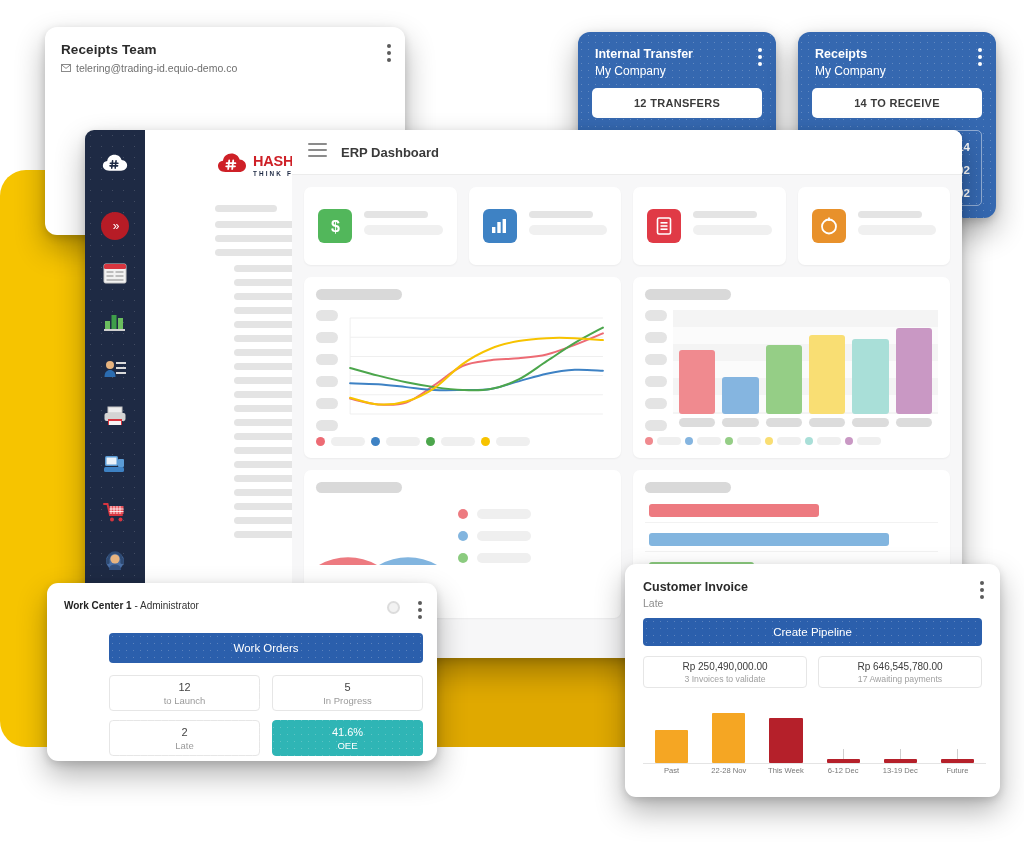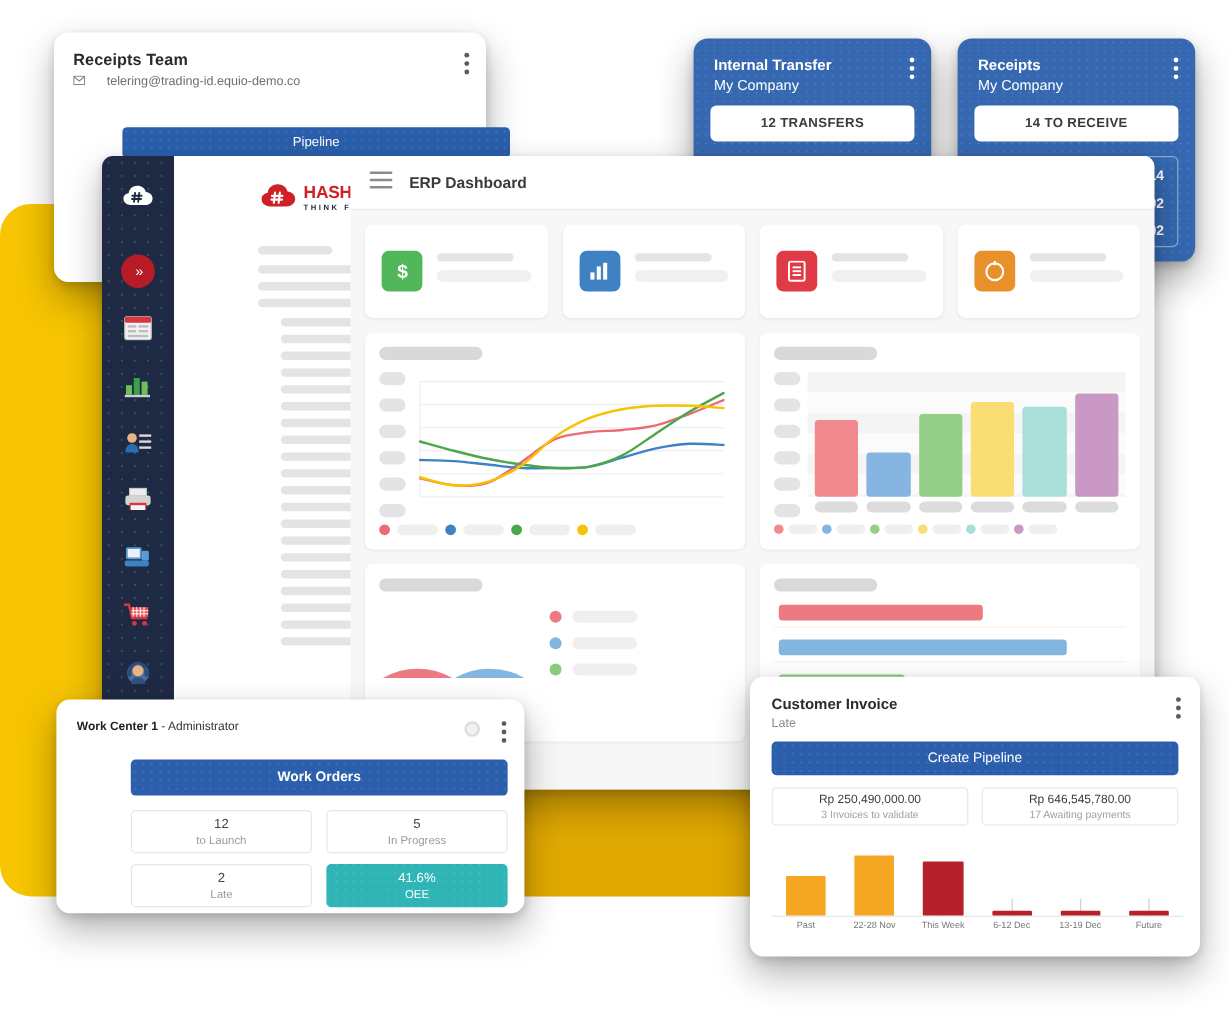--- a/index.html
+++ b/index.html
@@ -22,21 +22,21 @@
   .card { position:absolute; background:#fff; border-radius:14px;
           box-shadow:0 14px 30px rgba(0,0,0,.30), 0 3px 8px rgba(0,0,0,.14); }
 
   .kebab { position:absolute; width:4px; display:flex; flex-direction:column; gap:3px; }
   .kebab i { display:block; width:4px; height:4px; border-radius:50%; background:#5b5b5b; }
   .kebab.white i { background:#ffffff; }
 
   
   #jakarta { left:45px; top:27px; width:360px; height:208px; border-radius:12px; }
   #jakarta .ttl { position:absolute; left:16px; top:15px; font-size:13.5px; font-weight:bold; color:#2b2b2b; letter-spacing:.1px;}
-  #jakarta .mail { position:absolute; left:16px; top:35px; font-size:10.5px; color:#6f6f6f; display:flex; align-items:center; gap:18px;}
+  #jakarta .mail { position:absolute; left:16px; top:35px; font-size:10.5px; color:#6f6f6f; display:flex; align-items:center; gap:5px;}
   #jakarta .mail svg { flex:0 0 auto; }
   #jakarta .pipeline { position:absolute; left:57px; top:79px; width:323px; height:26px;
         background:#2B5FAC; color:#fff; border-radius:4px; font-size:11px; display:flex;
         align-items:center; justify-content:center; }
   #jakarta .chips { position:absolute; left:57px; top:117px; display:flex; gap:14px; }
   #jakarta .chip { width:100px; height:26px; border:1px solid #e2e2e2; border-radius:4px;
         font-size:10px; color:#555; display:flex; align-items:center; justify-content:center; }
   #jakarta .lines { position:absolute; left:58px; top:155px; font-size:10.5px; color:#4b4b4b; line-height:15px; }
   #jakarta .inv { position:absolute; left:58px; top:212px; font-size:10.5px; color:#4b4b4b; }
 
@@ -102,21 +102,21 @@
   .legend .dot { width:9px; height:9px; border-radius:50%; flex:0 0 auto; }
   .legend .lbl { width:34px; height:9px; background:#EFEFEF; border-radius:6px; flex:0 0 auto; }
 
   
   #workcenter { left:47px; top:583px; width:390px; height:178px; border-radius:11px; }
   #workcenter .ttl { position:absolute; left:17px; top:17px; font-size:10px; color:#333; }
   #workcenter .ttl b { font-weight:bold; color:#222; }
   #workcenter .ring { position:absolute; right:37px; top:18px; width:13px; height:13px;
        border-radius:50%; border:2px solid #dcdcdc; background:#f2f2f2; }
   .wo-btn { position:absolute; left:62px; top:50px; width:314px; height:30px; background:#2B5FAC;
-       color:#fff; border-radius:4px; font-size:11.5px; font-weight:bold;
+       color:#fff; border-radius:4px; font-size:11.5px; font-weight:normal;
        display:flex; align-items:center; justify-content:center; }
   .wgrid { position:absolute; left:62px; top:92px; width:314px;
        display:grid; grid-template-columns:1fr 1fr; gap:9px 12px; }
   .wcell { height:36px; border:1px solid #e6e6e6; border-radius:4px; display:flex;
        flex-direction:column; align-items:center; justify-content:center; }
   .wcell .n { font-size:11px; color:#444; line-height:14px; }
   .wcell .s { font-size:9.5px; color:#9a9a9a; line-height:13px; }
   .wcell.oee { background:#2FB5B5; border-color:#2FB5B5; }
   .wcell.oee .n, .wcell.oee .s { color:#fff; }
 
@@ -162,21 +162,20 @@
             <path d="M0.7 0.9 L5 4.4 L9.3 0.9" fill="none" stroke="#8b8b8b"></path>
           </svg>
       </span>
       <span>telering@trading-id.equio-demo.co</span>
     </div>
     <div class="kebab" style="right:14px; top:17px;">
         <i></i>
         <i></i>
         <i></i>
       </div>
-    <div class="pipeline dots">Pipeline</div>
     <div class="chips">
       <div class="chip">Pir</div>
       <div class="chip"></div>
       <div class="chip">Rp 0</div>
     </div>
     <div class="lines">
       <div>Sales</div>
       <div>Sales</div>
       <div>Sales</div>
     </div>

